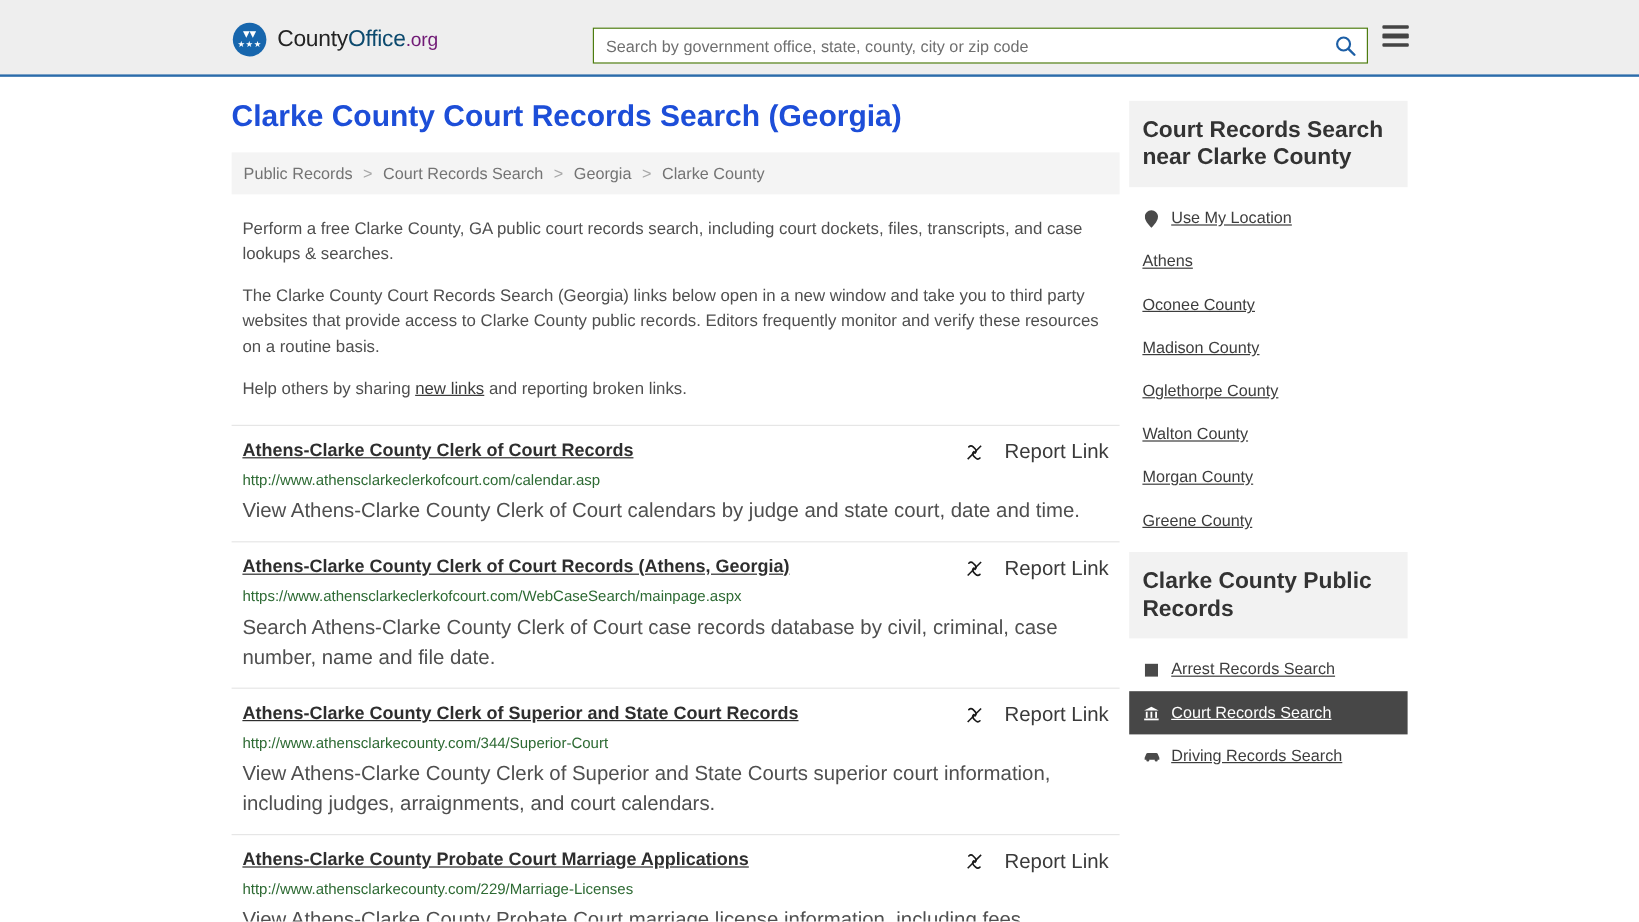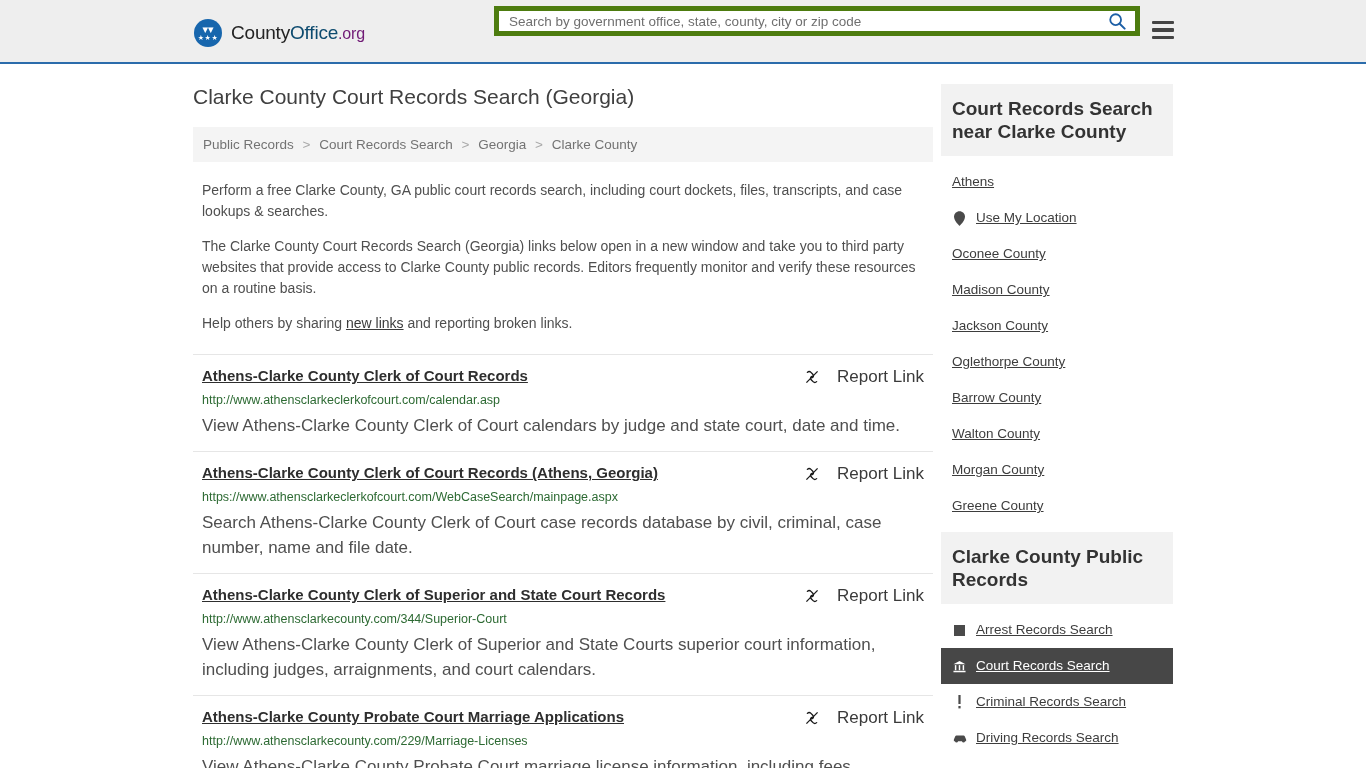--- a/index.html
+++ b/index.html
@@ -59,25 +59,25 @@
     color: #232323;
     letter-spacing: -0.2px;
     white-space: nowrap;
   }
   .logo-text .b { color: #0c4a6e; font-weight: normal; }
   .logo-text .org { color: #701a75; font-size: 16px; }
 
   .search-wrap {
     position: absolute;
     left: 494px;
-    top: 6px;
+    top: 23px;
     width: 646px;
     height: 30px;
     background: #ffffff;
-    border: 5px solid #4d7c0f;
+    border: 1px solid #4d7c0f;
     display: flex;
     align-items: center;
   }
   .search-input {
     border: none;
     outline: none;
     flex: 1 1 auto;
     height: 28px;
     padding: 0 10px;
     font-size: 13.5px;
@@ -124,24 +124,24 @@
     flex: 0 0 740px;
   }
   .side-col {
     width: 232px;
     flex: 0 0 232px;
     margin-left: 8px;
   }
 
   h1.page-title {
     margin: 0 0 17px 0;
-    font-size: 21px;
+    font-size: 25px;
     line-height: 26px;
-    color: #404040;
-    font-weight: normal;
+    color: #1d4ed8;
+    font-weight: bold;
   }
 
   .breadcrumb {
     background: #f4f4f4;
     padding: 10px 10px;
     font-size: 13.5px;
     color: #4a4a4a;
     margin-bottom: 18px;
   }
   .breadcrumb a {
@@ -370,45 +370,39 @@
 
     </div>
 
     <div class="side-col">
 
       <div class="side-box">
         <div class="side-head">Court Records Search near Clarke County</div>
         <div class="side-list">
 
           <div class="side-item">
-            <a href="#">Athens</a>
-          </div>
-
-          <div class="side-item">
             <span class="side-ico">
               <svg width="11" height="15" viewBox="0 0 12 16">
                 <path d="M6 0 C2.7 0 0 2.7 0 6 C0 10.5 6 16 6 16 C6 16 12 10.5 12 6 C12 2.7 9.3 0 6 0 Z" fill="#4a4a4a"></path>
               </svg>
             </span>
             <a href="#">Use My Location</a>
           </div>
+
+          <div class="side-item">
+            <a href="#">Athens</a>
+          </div>
           <div class="side-item">
             <a href="#">Oconee County</a>
           </div>
           <div class="side-item">
             <a href="#">Madison County</a>
           </div>
           <div class="side-item">
-            <a href="#">Jackson County</a>
-          </div>
-          <div class="side-item">
             <a href="#">Oglethorpe County</a>
-          </div>
-          <div class="side-item">
-            <a href="#">Barrow County</a>
           </div>
           <div class="side-item">
             <a href="#">Walton County</a>
           </div>
           <div class="side-item">
             <a href="#">Morgan County</a>
           </div>
           <div class="side-item">
             <a href="#">Greene County</a>
           </div>
@@ -434,29 +428,20 @@
                 <polygon points="7,1 13.5,4.5 0.5,4.5" fill="#ffffff"></polygon>
                 <rect x="2" y="5.5" width="1.6" height="5.5" fill="#ffffff"></rect>
                 <rect x="6.2" y="5.5" width="1.6" height="5.5" fill="#ffffff"></rect>
                 <rect x="10.4" y="5.5" width="1.6" height="5.5" fill="#ffffff"></rect>
                 <rect x="0.5" y="11.6" width="13" height="1.6" fill="#ffffff"></rect>
               </svg>
             </span>
             <a href="#">Court Records Search</a>
           </div>
 
-          <div class="side-item">
-            <span class="side-ico">
-              <svg width="5" height="14" viewBox="0 0 5 14">
-                <rect x="1.4" y="0" width="2.2" height="9" fill="#4a4a4a"></rect>
-                <rect x="1.4" y="11" width="2.2" height="2.4" fill="#4a4a4a"></rect>
-              </svg>
-            </span>
-            <a href="#">Criminal Records Search</a>
-          </div>
 
           <div class="side-item">
             <span class="side-ico">
               <svg width="14" height="9" viewBox="0 0 16 10">
                 <path d="M1 6 L2.6 2.4 A1.5 1.5 0 0 1 4 1.6 L12 1.6 A1.5 1.5 0 0 1 13.4 2.4 L15 6 L15 8 L1 8 Z" fill="#4a4a4a"></path>
                 <circle cx="4" cy="8.2" r="1.5" fill="#4a4a4a"></circle>
                 <circle cx="12" cy="8.2" r="1.5" fill="#4a4a4a"></circle>
               </svg>
             </span>
             <a href="#">Driving Records Search</a>

